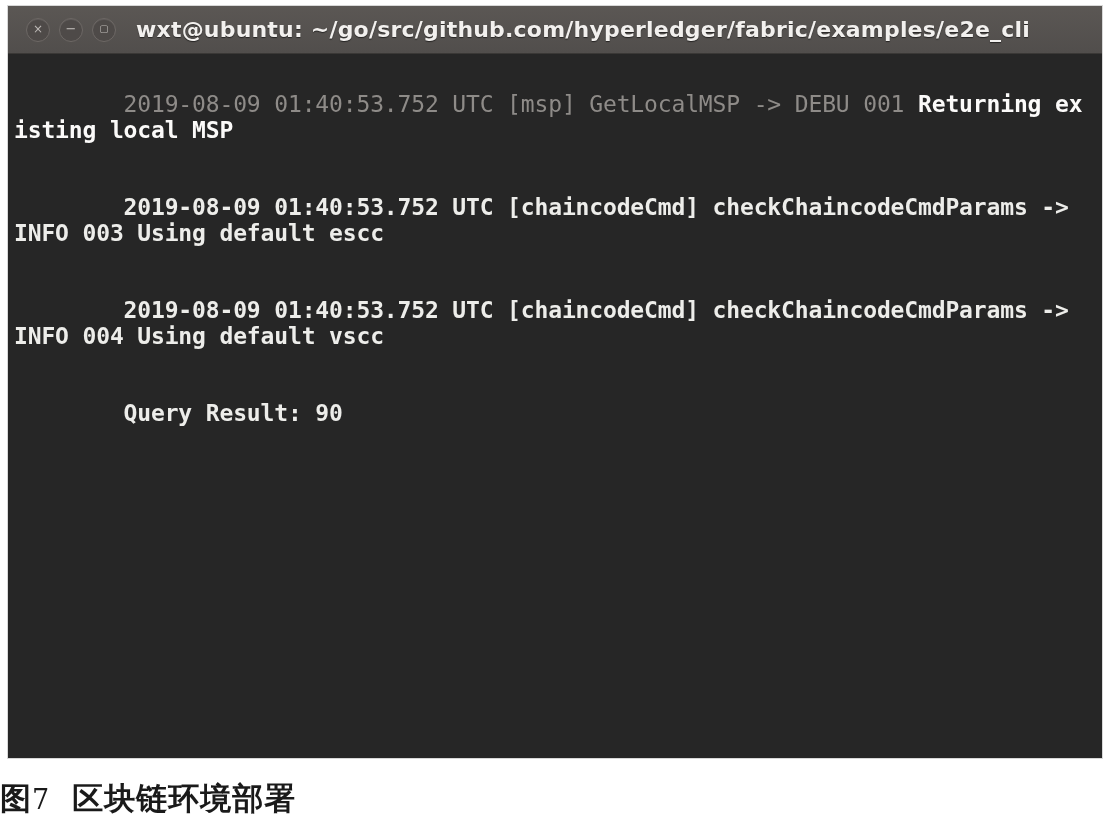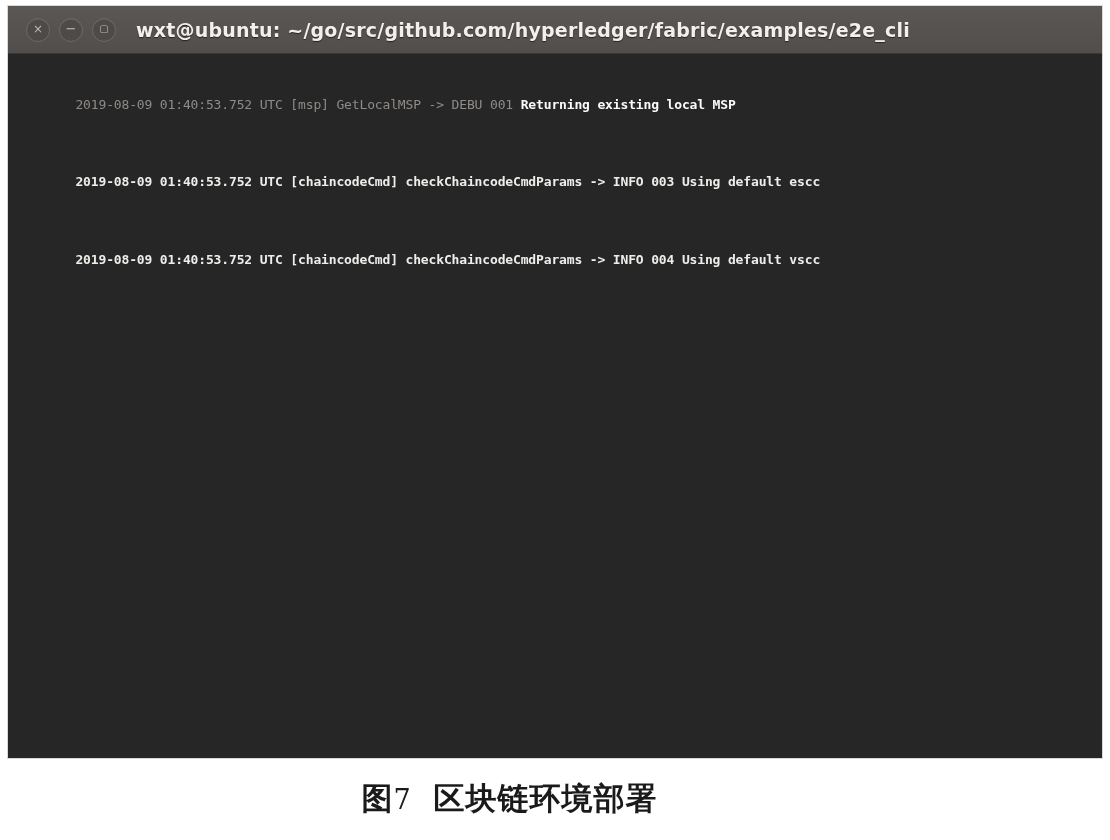--- a/index.html
+++ b/index.html
@@ -62,58 +62,57 @@
     font-family: "DejaVu Sans", sans-serif;
     box-shadow: inset 0 1px 0 rgba(255,255,255,0.09);
   }
   .win-btn.close  { font-size: 12px; }
   .win-btn.min    { font-size: 13px; }
   .win-btn.max    { font-size: 10px; }
 
   .title-text {
     color: #f2f0ee;
     font-family: "DejaVu Sans", sans-serif;
-    font-size: 19px;
+    font-size: 22px;
     font-weight: bold;
     letter-spacing: 0.2px;
     white-space: nowrap;
     text-shadow: 0 1px 1px rgba(0,0,0,0.55);
   }
 
   .term-body {
     position: relative;
     height: 704px;
     background: #262626;
     padding: 12px 6px 0 6px;
     box-sizing: border-box;
     overflow: hidden;
   }
 
   .term-line {
     font-family: "DejaVu Sans Mono", monospace;
-    font-size: 13px;
+    font-size: 23px;
     line-height: 25.8px;
     white-space: pre-wrap;
     word-break: break-all;
     color: #e8e6e3;
     letter-spacing: -0.15px;
   }
 
   
   .dim    { color: #8e8b88; font-weight: normal; }
   .bright { color: #fbfaf9; font-weight: bold; }
   .norm   { color: #ededea; font-weight: bold; }
 
   
   .caption {
     position: absolute;
-    left: 17px;
+    left: 0;
     top: 778px;
     width: 985px;
-    text-align: center;
     font-family: "DejaVu Sans", sans-serif;
     font-size: 31px;
     font-weight: bold;
     color: #1a1a1a;
     letter-spacing: 1px;
   }
   .caption .fig-no {
     font-family: "DejaVu Serif", serif;
     font-weight: normal;
     font-size: 27px;
@@ -146,20 +145,23 @@
       <div class="term-line">
         <span class="norm">2019-08-09 01:40:53.752 UTC [chaincodeCmd] checkChaincodeCmdParams -&gt; INFO 003 Using default escc</span>
       </div>
 
       <div class="term-line">
         <span class="norm">2019-08-09 01:40:53.752 UTC [chaincodeCmd] checkChaincodeCmdParams -&gt; INFO 004 Using default vscc</span>
       </div>
 
 
 
+      <div class="term-line">
+        <span class="norm">Query Result: 90</span>
+      </div>
 
       <div class="term-line">
         
       </div>
 
     </div>
   </div>
 
   <div class="caption">
     <span>图</span><span class="fig-no">7</span><span class="cap-gap"></span><span>区块链环境部署</span>

